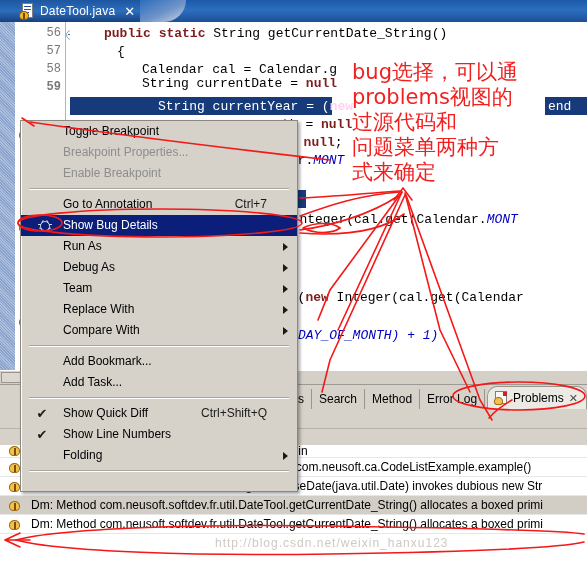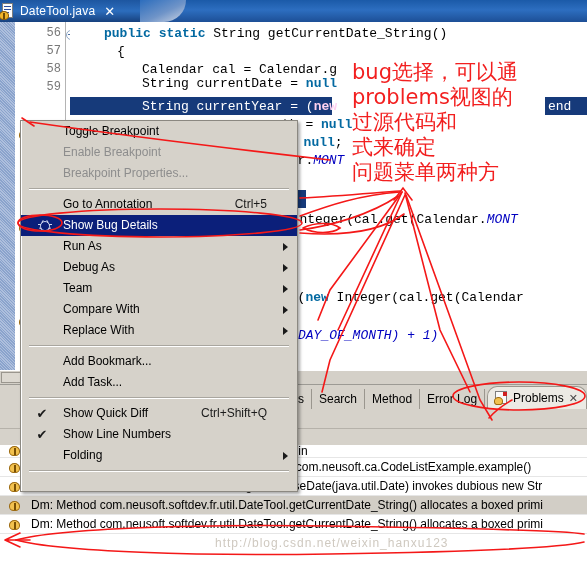--- a/index.html
+++ b/index.html
@@ -11,21 +11,21 @@
     -webkit-font-smoothing:none;
   }
   
   #editor-tabbar{
     position:absolute;left:0;top:0;width:587px;height:22px;
     background:linear-gradient(to bottom,#1b5aa8 0%,#2d6ec0 45%,#1d4f96 100%);
   }
   #editor-tab{
     position:absolute;left:0;top:0;height:22px;width:140px;
     background:linear-gradient(to bottom,#1d56a0 0%,#2c6dbd 50%,#17417e 100%);
-    display:flex;align-items:center;gap:5px;padding-left:0;box-sizing:border-box;
+    display:flex;align-items:center;gap:5px;padding-left:20px;box-sizing:border-box;
     color:#ffffff;
   }
   #editor-tab .tabname{font-size:12px;color:#ffffff;letter-spacing:.2px;}
   #editor-tab .tabclose{font-size:13px;font-weight:bold;color:#ffffff;margin-left:4px;}
   .tab-curve{
     position:absolute;left:140px;top:0;width:46px;height:22px;
     background:linear-gradient(to bottom right,#2c6dbd 0%,#6f94c8 55%,#cfd6e4 100%);
     border-bottom-right-radius:22px;
   }
   
@@ -74,21 +74,21 @@
   }
   .fold:before{
     content:"";position:absolute;left:1px;top:3px;width:6px;height:1px;background:#4a6fa5;
   }
   #codearea{
     position:absolute;left:70px;top:0;right:0;height:362px;background:#ffffff;
     font-family:"Liberation Mono","DejaVu Sans Mono",monospace;font-size:13px;
     white-space:pre;color:#000000;
   }
   .cl{position:absolute;left:0;white-space:pre;}
-  .kw{color:#0369a1;font-weight:bold;}
+  .kw{color:#7f1d1d;font-weight:bold;}
   .fld{color:#0000c0;font-style:italic;}
   .sel{background:#163a7a;color:#ffffff;}
   .selbox{position:absolute;background:#163a7a;}
   
   .mk-bug{
     position:absolute;width:13px;height:13px;
   }
   .mk-bug .b{
     position:absolute;left:1px;top:2px;width:11px;height:10px;background:#f2c14e;
     border:1px solid #9c6b12;border-radius:50% 50% 42% 42%;box-sizing:border-box;
@@ -215,36 +215,36 @@
       </span>
     <span class="mk-bug" style="left:3px;top:293px;">
         <span class="b"></span>
       </span>
   </div>
 
   <div id="linenum-col">
     <span class="lnum" style="top:4px;">56</span>
     <span class="lnum" style="top:22px;">57</span>
     <span class="lnum" style="top:40px;">58</span>
-    <span class="lnum" style="top:58px;">59</span>
+    <span class="lnum" style="top:58px;font-weight:bold;">59</span>
   </div>
   <span class="fold" style="top:8px;"></span>
 
   <div id="codearea">
     
     <div class="cl" style="top:4px;left:34px;"><span class="kw">public</span> <span class="kw">static</span> String getCurrentDate_String()</div>
     
     <div class="cl" style="top:22px;left:47px;">{</div>
     
     <div class="cl" style="top:40px;left:72px;">Calendar cal = Calendar.g</div>
     
     <div class="cl" style="top:54px;left:72px;">String currentDate = <span class="kw">null</span></div>
     
     <div class="selbox" style="top:75px;left:0px;width:262px;height:18px;"></div>
-    <div class="cl sel" style="top:77px;left:72px;background:transparent;">String currentYear = (<span class="kw" style="color:#ffd2f0">new</span></div>
+    <div class="cl sel" style="top:77px;left:88px;background:transparent;">String currentYear = (<span class="kw" style="color:#ffd2f0">new</span></div>
     <div class="selbox" style="top:75px;left:475px;width:45px;height:18px;"></div>
     <div class="cl" style="top:77px;left:478px;color:#ffffff;background:transparent;">end</div>
     
     <div class="cl" style="top:95px;left:212px;">th = <span class="kw">null</span></div>
     
     <div class="cl" style="top:113px;left:218px;">= <span class="kw">null</span>;</div>
     
     <div class="cl" style="top:131px;left:212px;">dar.<span class="fld">MONT</span></div>
     
     <div class="selbox" style="top:168px;left:218px;width:18px;height:18px;"></div>
@@ -318,31 +318,31 @@
   </div>
 </div>
 
 <div id="ctxmenu">
   <div class="mrail"></div>
 
   <div class="mi">
     <span class="mlabel">Toggle Breakpoint</span>
   </div>
   <div class="mi disabled">
+    <span class="mlabel">Breakpoint Properties...</span>
+  </div>
+  <div class="mi disabled">
     <span class="mlabel">Enable Breakpoint</span>
   </div>
-  <div class="mi disabled">
-    <span class="mlabel">Breakpoint Properties...</span>
-  </div>
 
   <div class="msep"></div>
 
   <div class="mi">
     <span class="mlabel">Go to Annotation</span>
-    <span class="accel">Ctrl+5</span>
+    <span class="accel">Ctrl+7</span>
   </div>
 
   <div class="mi highlight">
     <span class="menu-bug">
       <span class="bd"></span>
       <span class="lg" style="left:1px;top:5px;width:3px;"></span>
       <span class="lg" style="left:12px;top:5px;width:3px;"></span>
       <span class="lg" style="left:2px;top:9px;width:3px;transform:rotate(25deg);"></span>
       <span class="lg" style="left:11px;top:9px;width:3px;transform:rotate(-25deg);"></span>
       <span class="lg" style="left:5px;top:1px;width:1px;height:3px;transform:rotate(35deg);"></span>
@@ -357,25 +357,25 @@
   </div>
   <div class="mi">
     <span class="mlabel">Debug As</span>
     <span class="arrow"></span>
   </div>
   <div class="mi">
     <span class="mlabel">Team</span>
     <span class="arrow"></span>
   </div>
   <div class="mi">
+    <span class="mlabel">Replace With</span>
+    <span class="arrow"></span>
+  </div>
+  <div class="mi">
     <span class="mlabel">Compare With</span>
-    <span class="arrow"></span>
-  </div>
-  <div class="mi">
-    <span class="mlabel">Replace With</span>
     <span class="arrow"></span>
   </div>
 
   <div class="msep"></div>
 
   <div class="mi">
     <span class="mlabel">Add Bookmark...</span>
   </div>
   <div class="mi">
     <span class="mlabel">Add Task...</span>
@@ -398,22 +398,22 @@
   </div>
 
   <div class="msep"></div>
 
 </div>
 
 <div id="cn-note">
   <div>bug选择，可以通</div>
   <div>problems视图的</div>
   <div>过源代码和</div>
+  <div>问题菜单两种方</div>
   <div>式来确定</div>
-  <div>问题菜单两种方</div>
 </div>
 
 <div id="watermark">http://blog.csdn.net/weixin_hanxu123</div>
 
 <svg id="ink" viewBox="0 0 587 569">
   <g fill="none" stroke="#f41818" stroke-width="1.6" stroke-linecap="round">
 
     <path d="M30,122 C120,135 260,152 330,160"></path>
     <path d="M22,118 L34,126"></path>
 

